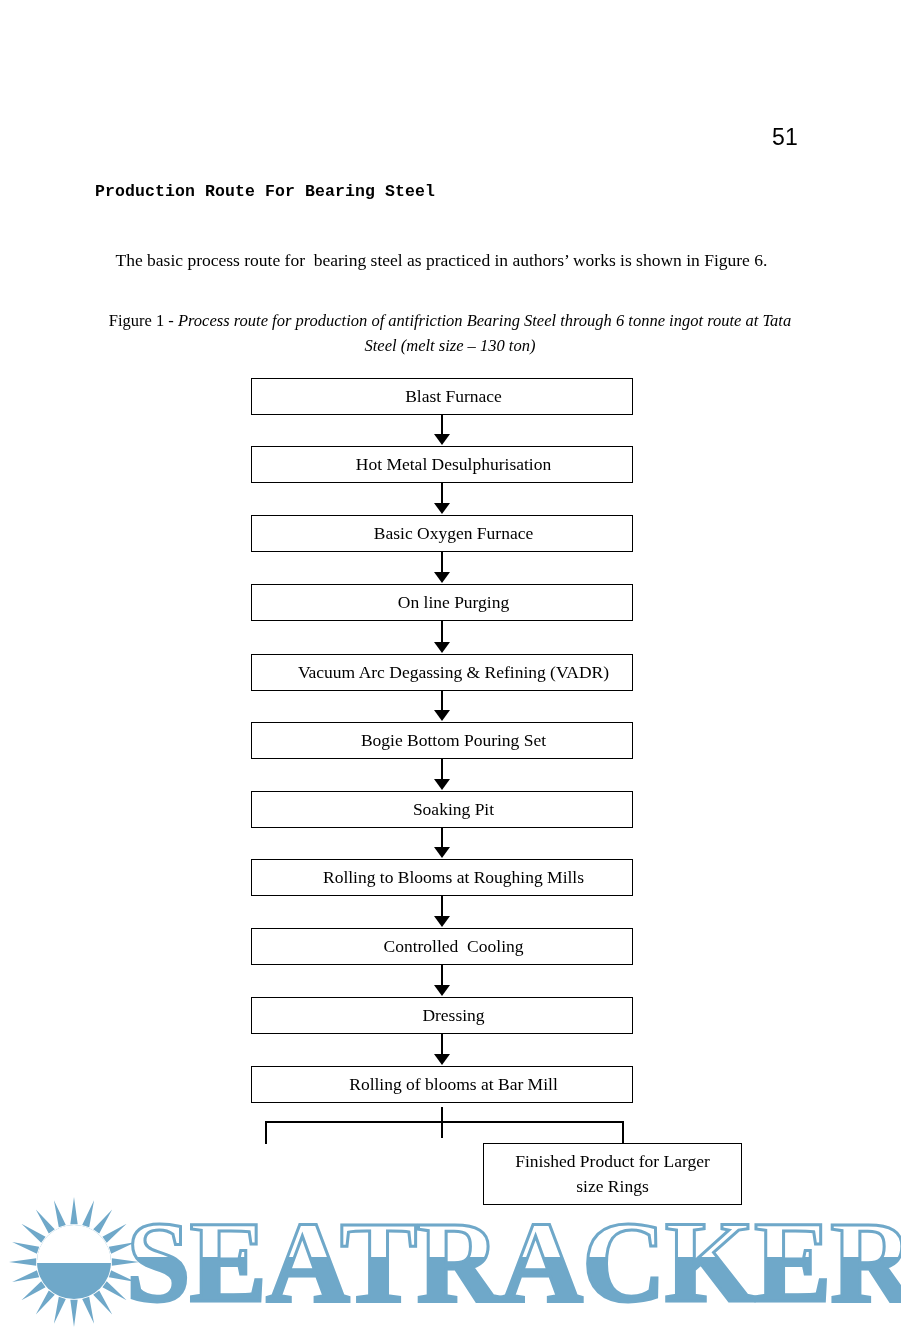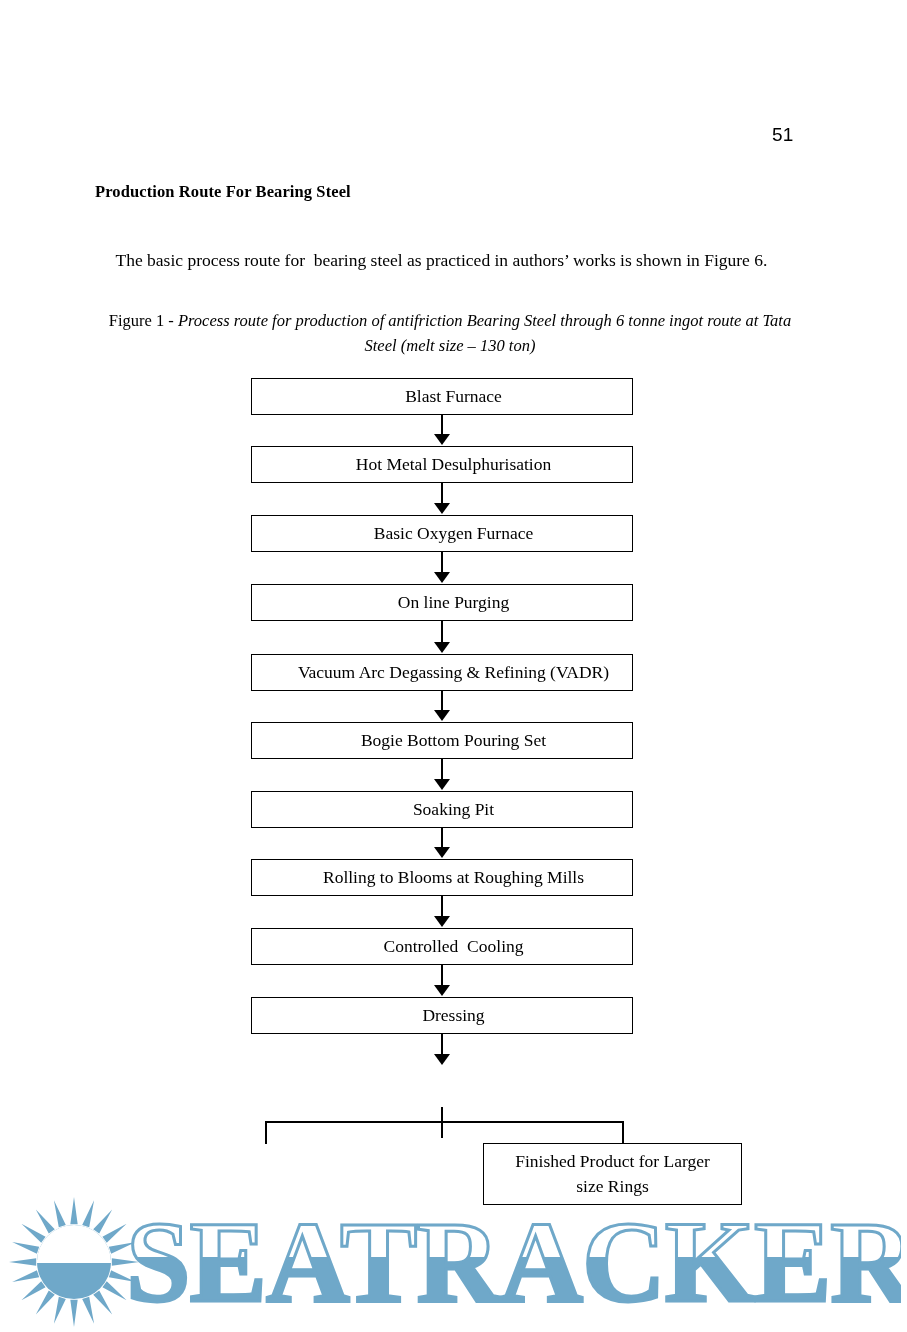--- a/index.html
+++ b/index.html
@@ -32,33 +32,34 @@
   .running-head-title {
     position: absolute;
     left: 408px;
     top: 0;
     white-space: nowrap;
   }
   .running-head-page {
     position: absolute;
     left: 772px;
     top: -2px;
-    font-size: 19px;
+    font-size: 23px;
     font-weight: 400;
   }
 
   
   .section-heading {
     position: absolute;
     left: 95px;
     top: 182px;
     font-size: 16.5px;
     font-weight: bold;
     letter-spacing: 0.1px;
     white-space: nowrap;
+    font-family: Liberation Mono, monospace;
   }
 
   
   .body-para {
     position: absolute;
     left: 98px;
     top: 247px;
     width: 676px;
     font-size: 17.5px;
     line-height: 26px;
@@ -213,20 +214,21 @@
   <div class="node chain" style="top:378px">Blast Furnace</div>
   <div class="node chain" style="top:446px">Hot Metal Desulphurisation</div>
   <div class="node chain" style="top:515px">Basic Oxygen Furnace</div>
   <div class="node chain" style="top:584px">On line Purging</div>
   <div class="node chain" style="top:654px">Vacuum Arc Degassing &amp; Refining (VADR)</div>
   <div class="node chain" style="top:722px">Bogie Bottom Pouring Set</div>
   <div class="node chain" style="top:791px">Soaking Pit</div>
   <div class="node chain" style="top:859px">Rolling to Blooms at Roughing Mills</div>
   <div class="node chain" style="top:928px">Controlled  Cooling</div>
   <div class="node chain" style="top:997px">Dressing</div>
+  <div class="node chain" style="top:1066px">Rolling of blooms at Bar Mill</div>
 
   <div class="conn" style="top:415px; height:20px"></div>
   <div class="arrowhead" style="top:434px"></div>
 
   <div class="conn" style="top:483px; height:21px"></div>
   <div class="arrowhead" style="top:503px"></div>
 
   <div class="conn" style="top:552px; height:21px"></div>
   <div class="arrowhead" style="top:572px"></div>
 

